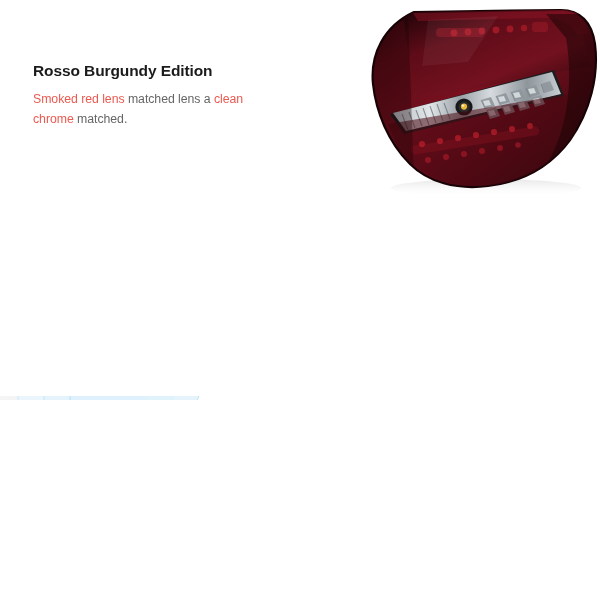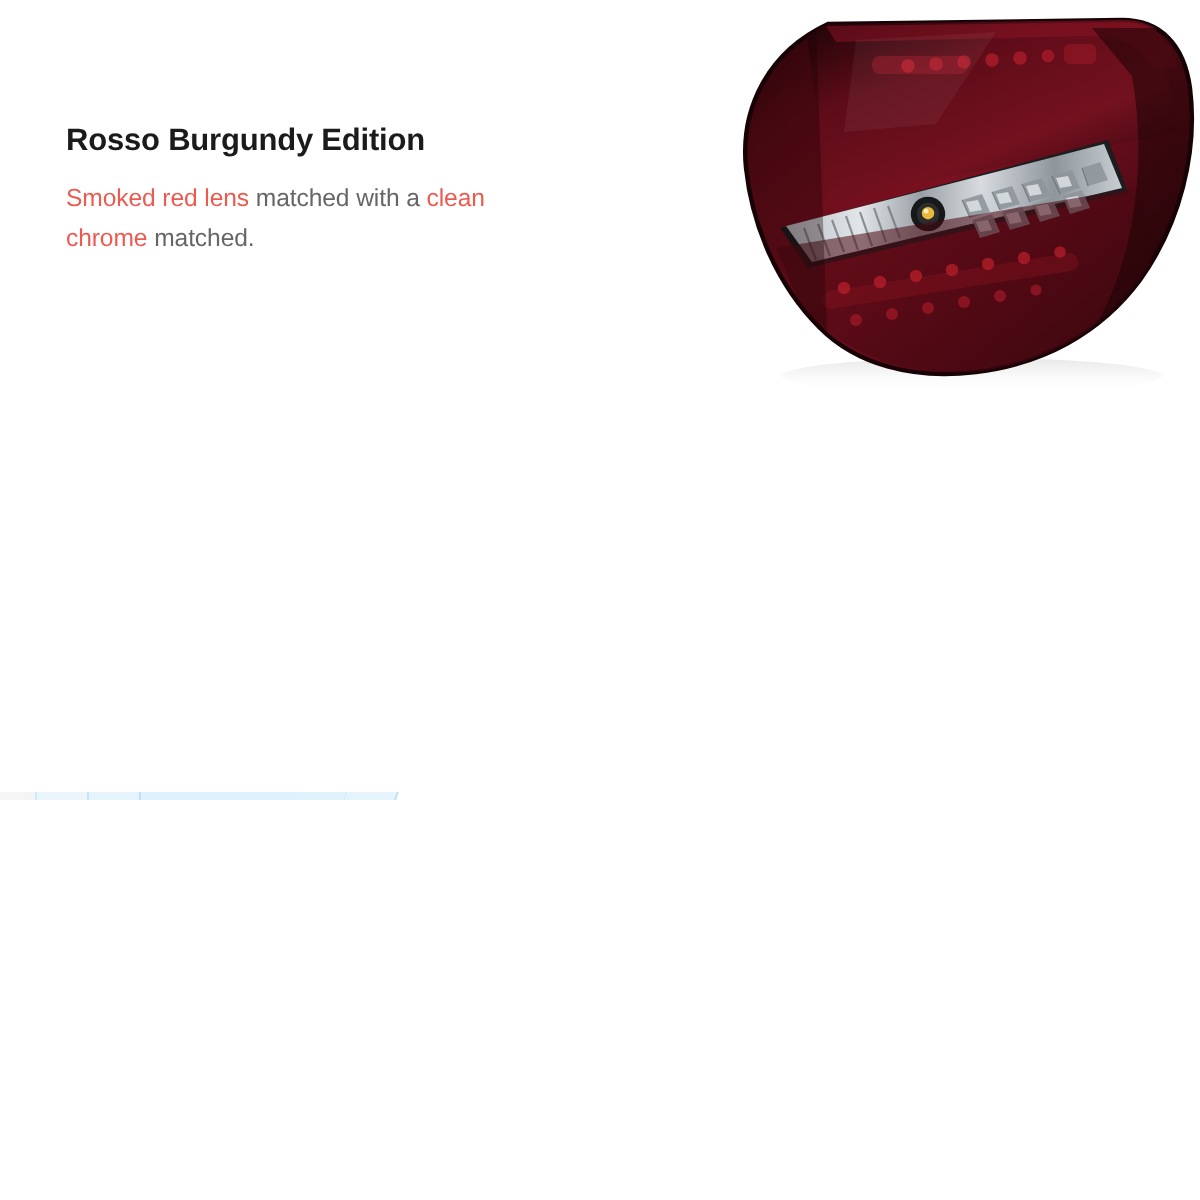--- a/index.html
+++ b/index.html
@@ -197,21 +197,21 @@
 
             <path d="M110,16 L180,12 L150,58 L104,62 Z" fill="#ffffff" opacity="0.05"></path>
           </g>
         </g>
       </svg>
     </div>
 
     <div class="textblock" id="text-1">
       <h2 class="heading">Rosso Burgundy Edition</h2>
       <p class="body-copy">
-        <span class="hl">Smoked red lens</span><span> matched with a </span><span class="hl">clean chrome</span><span> matched.</span>
+        <span class="hl">Smoked red lens</span><span> matched lens a </span><span class="hl">clean chrome</span><span> matched.</span>
       </p>
     </div>
   </section>
 
   <div class="divider" id="divider-1"></div>
 
   <section class="panel" id="panel-2">
 
     <div id="layer-diagram">
       <svg viewBox="0 0 300 202" xmlns="http://www.w3.org/2000/svg">

